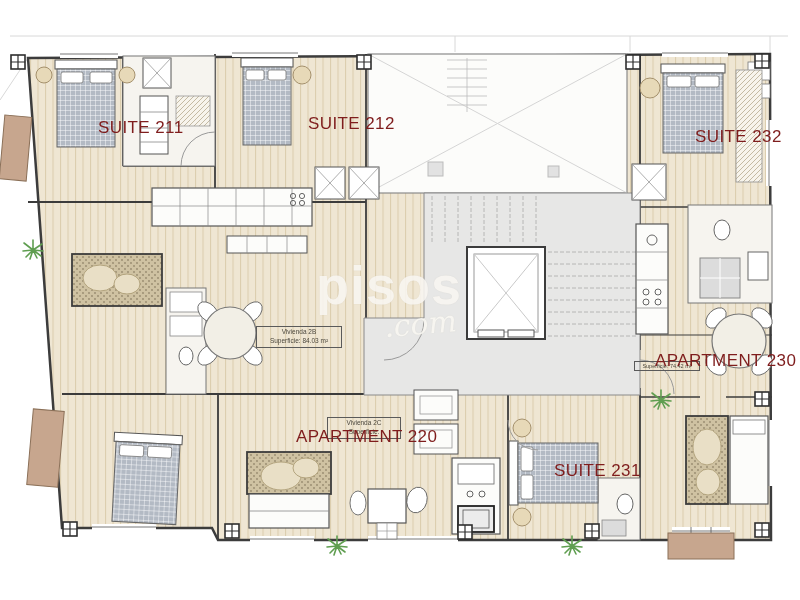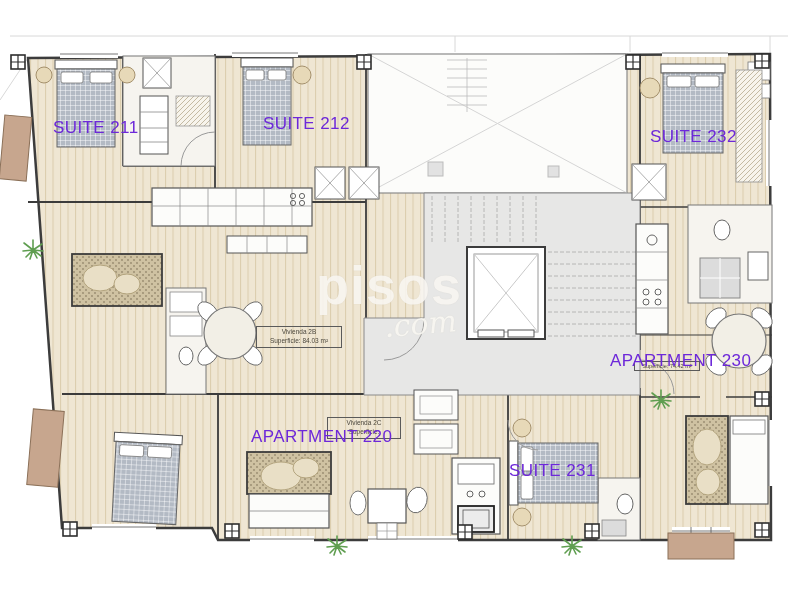--- a/index.html
+++ b/index.html
@@ -1,20 +1,20 @@
 <!DOCTYPE html>
 <html><head>
 <meta charset="utf-8">
 <style>
   html,body{margin:0;padding:0;background:#ffffff;}
   .stage{position:relative;width:800px;height:600px;background:#ffffff;overflow:hidden;
          font-family:"Liberation Sans",sans-serif;}
   .stage svg{position:absolute;left:0;top:0;}
-  .room-label{position:absolute;color:#6d28d9;font-size:17px;line-height:1;
-              letter-spacing:0.4px;white-space:nowrap;z-index:30;}
+  .room-label{position:absolute;color:#7f1d1d;font-size:17px;line-height:1;
+              letter-spacing:0.4px;white-space:nowrap;z-index:30;margin-left:45px;}
   .lbl-suite211{left:53px;top:119px;}
   .lbl-suite212{left:263px;top:115px;}
   .lbl-suite232{left:650px;top:128px;}
   .lbl-apartment210{left:162px;top:257px;}
   .lbl-apartment230{left:610px;top:352px;}
   .lbl-apartment220{left:251px;top:428px;}
   .lbl-suite231{left:509px;top:462px;}
   .area-tag{position:absolute;border:1px solid #5a5a5a;color:#4a463c;text-align:center;
             background:transparent;padding:1px 3px;z-index:20;line-height:1.35;}
   .area-tag span{display:block;}

